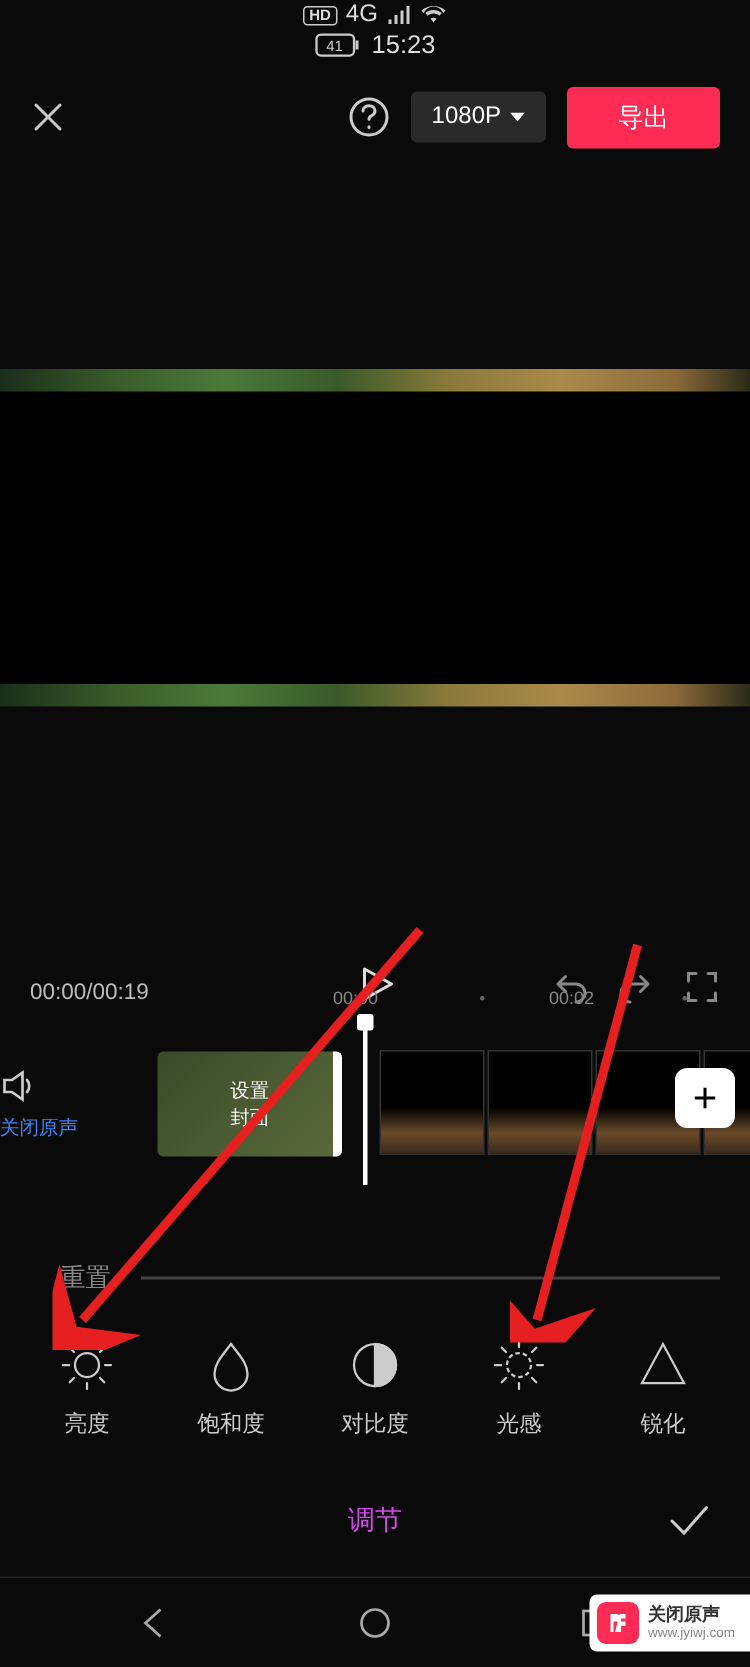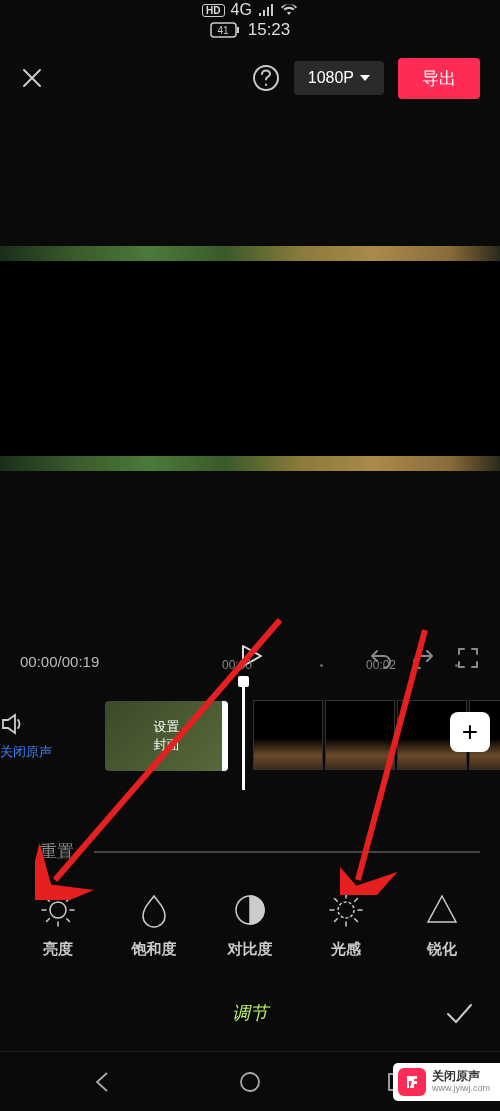--- a/index.html
+++ b/index.html
@@ -55,21 +55,21 @@
       border-radius: 4px;
       font-size: 16px;
       display: flex;
       align-items: center;
       gap: 6px;
       cursor: pointer;
     }
     .export-btn {
       background: #fe2c55;
       color: #fff;
-      padding: 9px 24px;
+      padding: 9px 34px;
       border-radius: 4px;
       font-size: 17px;
       font-weight: 500;
       cursor: pointer;
     }
     .preview {
       width: 100%;
       height: 225px;
       margin-top: 140px;
       background: linear-gradient(90deg, #1a2e1a 0%, #3a5a2a 15%, #4a7a3a 30%, #3a5a2a 45%, #8a7a3a 60%, #aa8a4a 75%, #8a6a3a 90%, #2a2a1a 100%);
@@ -217,44 +217,42 @@
       position: relative;
     }
     .adjust-tools {
       position: absolute;
       top: 890px;
       left: 0;
       right: 0;
       display: flex;
       justify-content: space-around;
       padding: 0 10px;
-      font-weight: bold;
     }
     .tool {
       display: flex;
       flex-direction: column;
       align-items: center;
       gap: 10px;
       cursor: pointer;
       width: 80px;
     }
     .tool-icon { width: 40px; height: 40px; stroke: #ccc; fill: none; stroke-width: 1.5; }
     .tool-label { color: #ccc; font-size: 15px; }
     .bottom-title {
       position: absolute;
       top: 988px;
       left: 0;
       right: 0;
       height: 50px;
       display: flex;
       align-items: center;
       justify-content: center;
-      color: #bef264;
+      color: #d946ef;
       font-size: 18px;
-      font-style: italic;
     }
     .confirm-check {
       position: absolute;
       right: 25px;
       width: 32px;
       height: 32px;
       stroke: #ccc;
       fill: none;
       stroke-width: 2;
       cursor: pointer;

